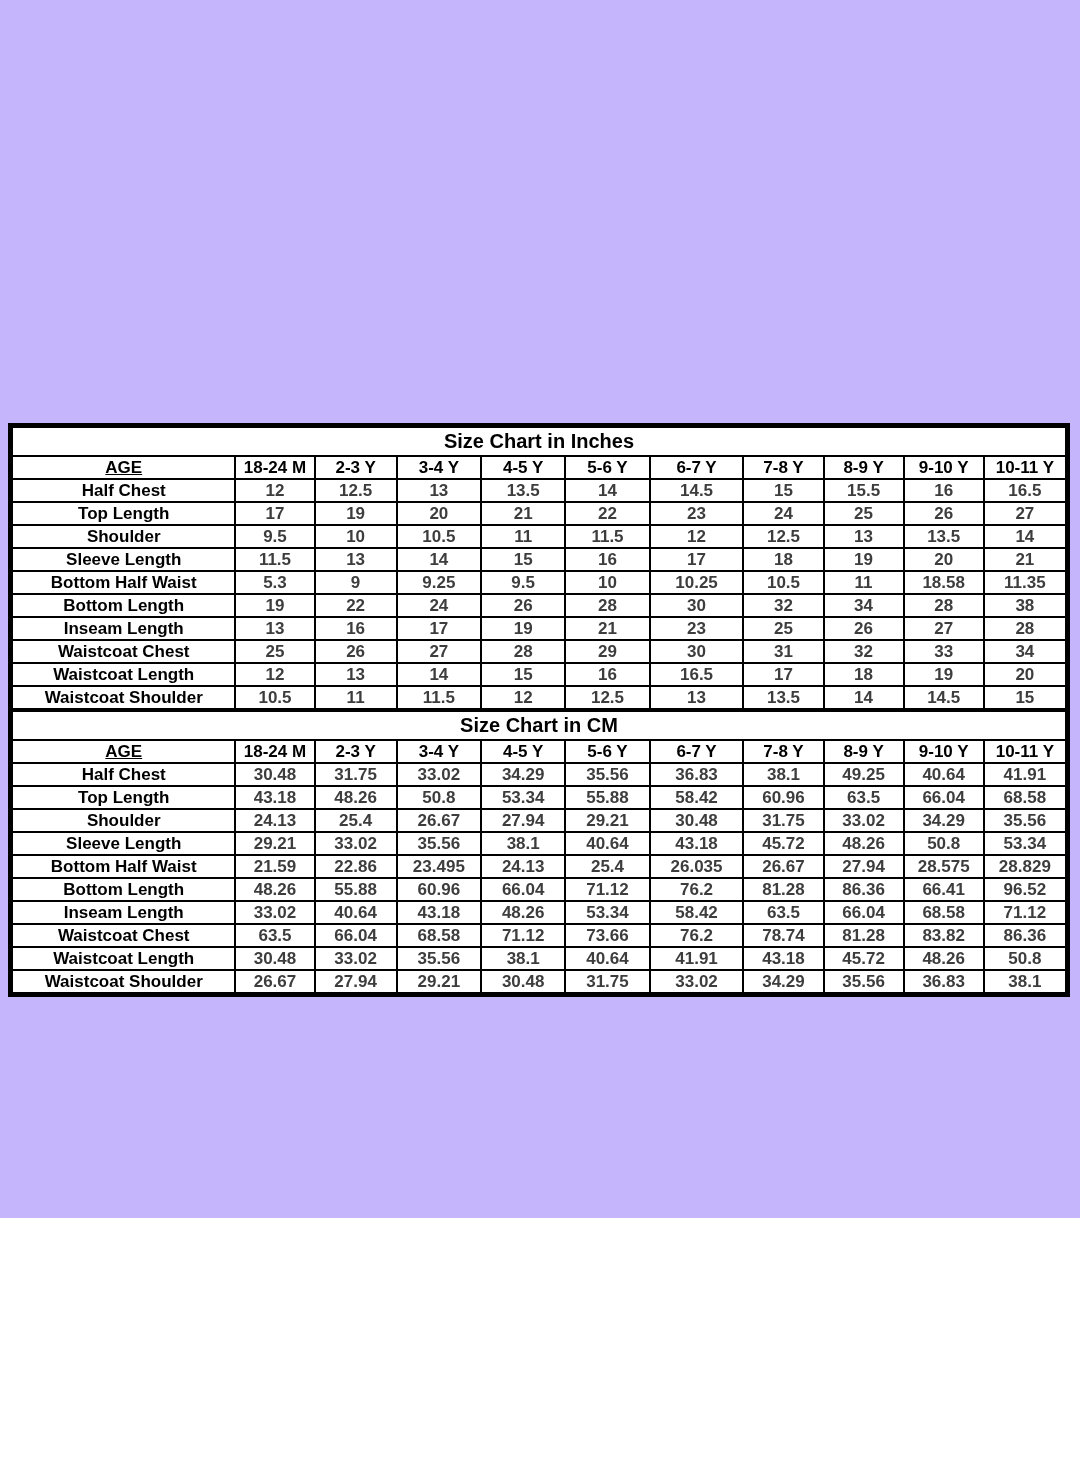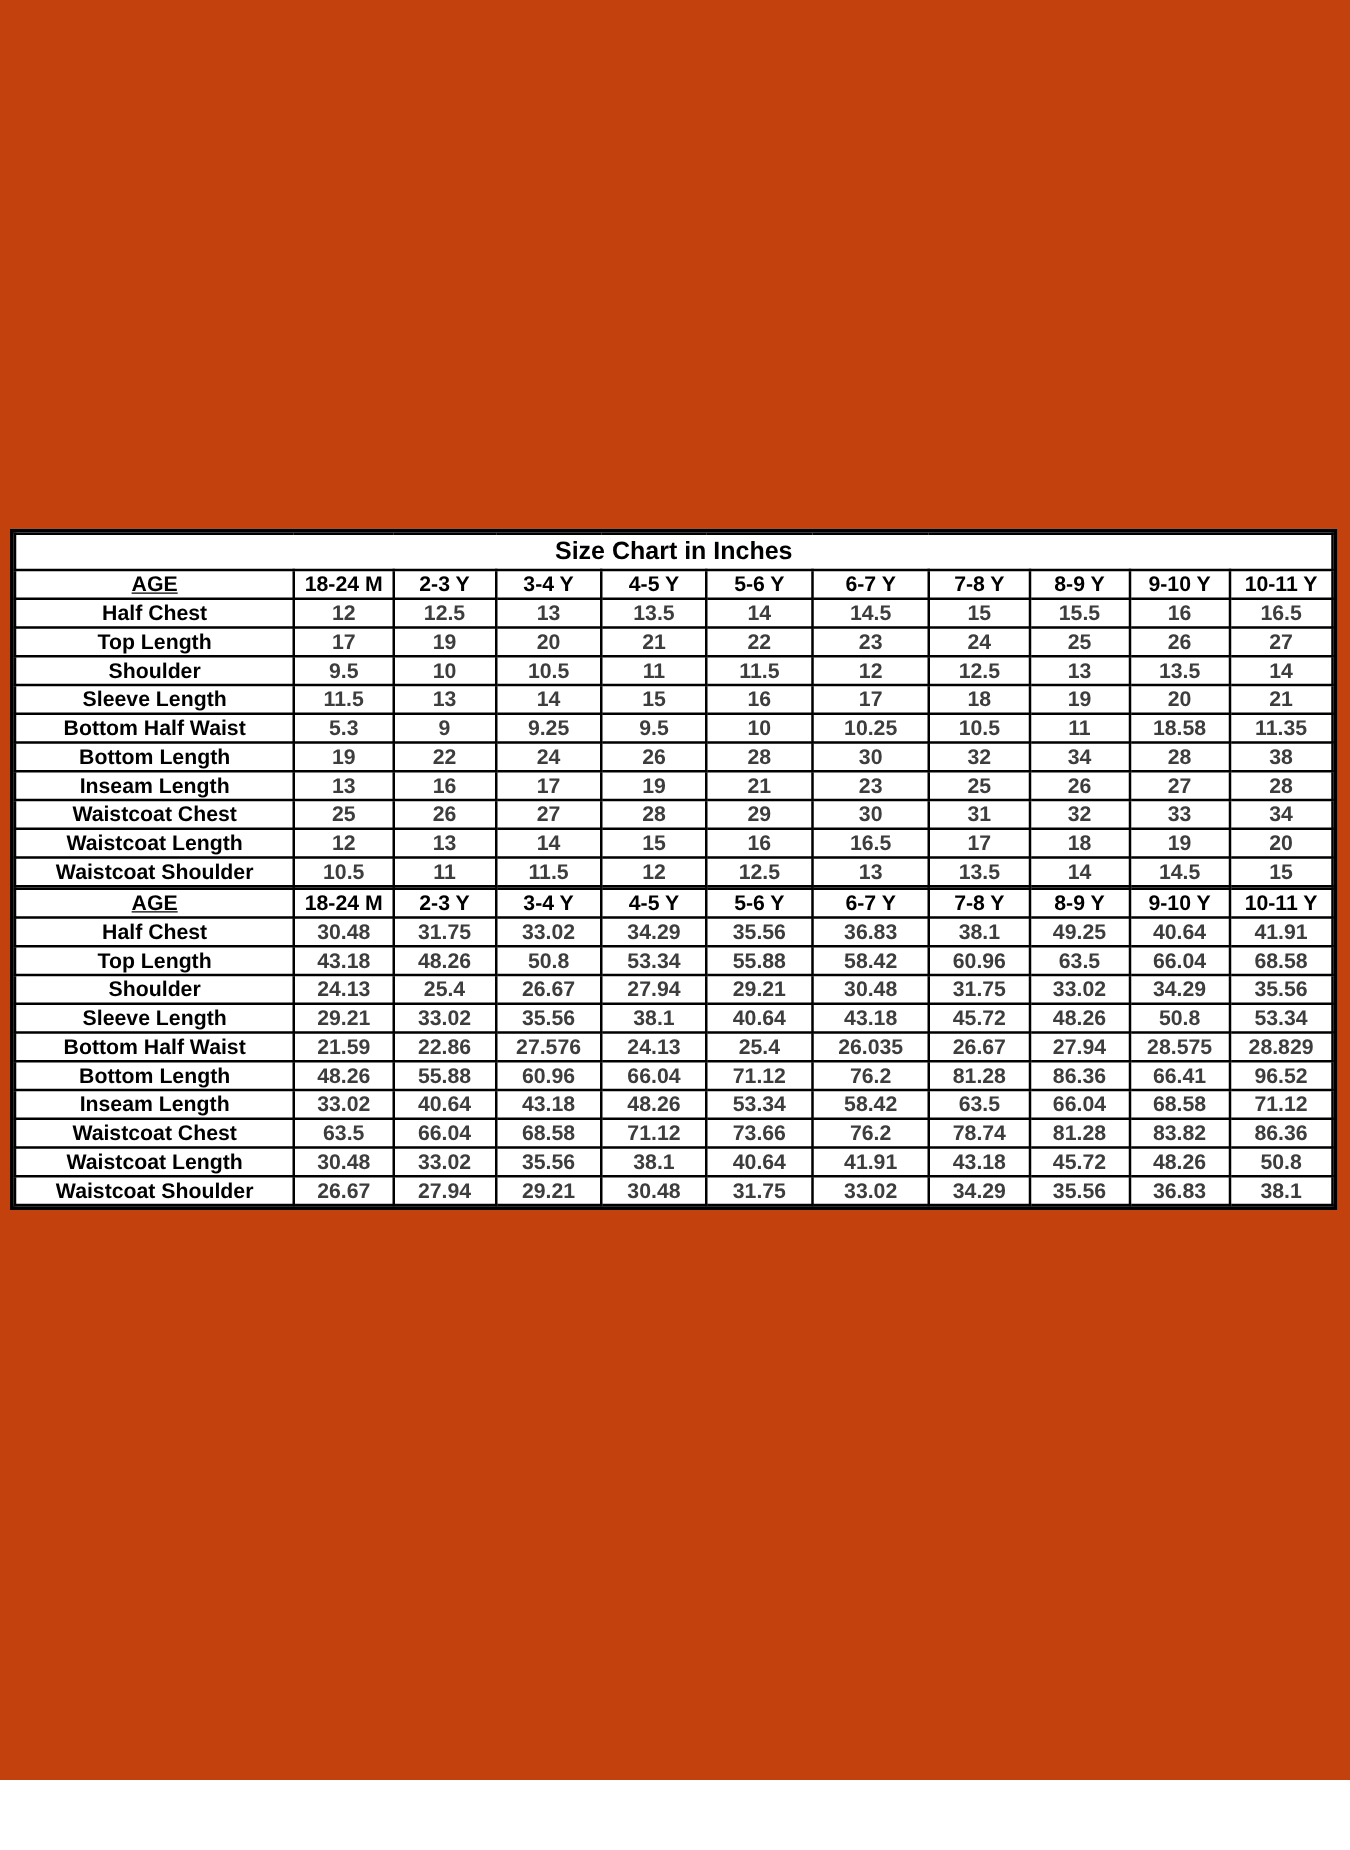--- a/index.html
+++ b/index.html
@@ -7,22 +7,22 @@
     margin: 0;
     padding: 0;
     background: #ffffff;
     width: 1080px;
     height: 1480px;
     font-family: "Liberation Sans", sans-serif;
   }
   .page {
     position: relative;
     width: 1080px;
-    height: 1424px;
-    background: #c2410c;
+    height: 1218px;
+    background: #c4b5fd;
     overflow: hidden;
   }
   .sheet {
     position: absolute;
     left: 8px;
     top: 423px;
     width: 1062px;
     border: 3px solid #000000;
     background: #ffffff;
   }
@@ -250,20 +250,23 @@
           <col class="c3">
           <col class="c4">
         <col class="c5">
           <col class="c6">
           <col class="c7">
           <col class="c8">
           <col class="c9">
           <col class="c10">
       </colgroup>
       <thead>
+        <tr>
+          <td class="title-cell" colspan="11">Size Chart in CM</td>
+        </tr>
         <tr class="header-row">
             <th class="age-cell">AGE</th>
             <th>18-24 M</th>
             <th>2-3 Y</th>
             <th>3-4 Y</th>
             <th>4-5 Y</th>
             <th>5-6 Y</th>
             <th>6-7 Y</th>
             <th>7-8 Y</th>
             <th>8-9 Y</th>
@@ -321,21 +324,21 @@
             <td>43.18</td>
             <td>45.72</td>
             <td>48.26</td>
             <td>50.8</td>
             <td>53.34</td>
           </tr>
           <tr>
             <th>Bottom Half Waist</th>
             <td>21.59</td>
             <td>22.86</td>
-            <td>27.576</td>
+            <td>23.495</td>
             <td>24.13</td>
             <td>25.4</td>
             <td>26.035</td>
             <td>26.67</td>
             <td>27.94</td>
             <td>28.575</td>
             <td>28.829</td>
           </tr>
           <tr>
             <th>Bottom Length</th>

